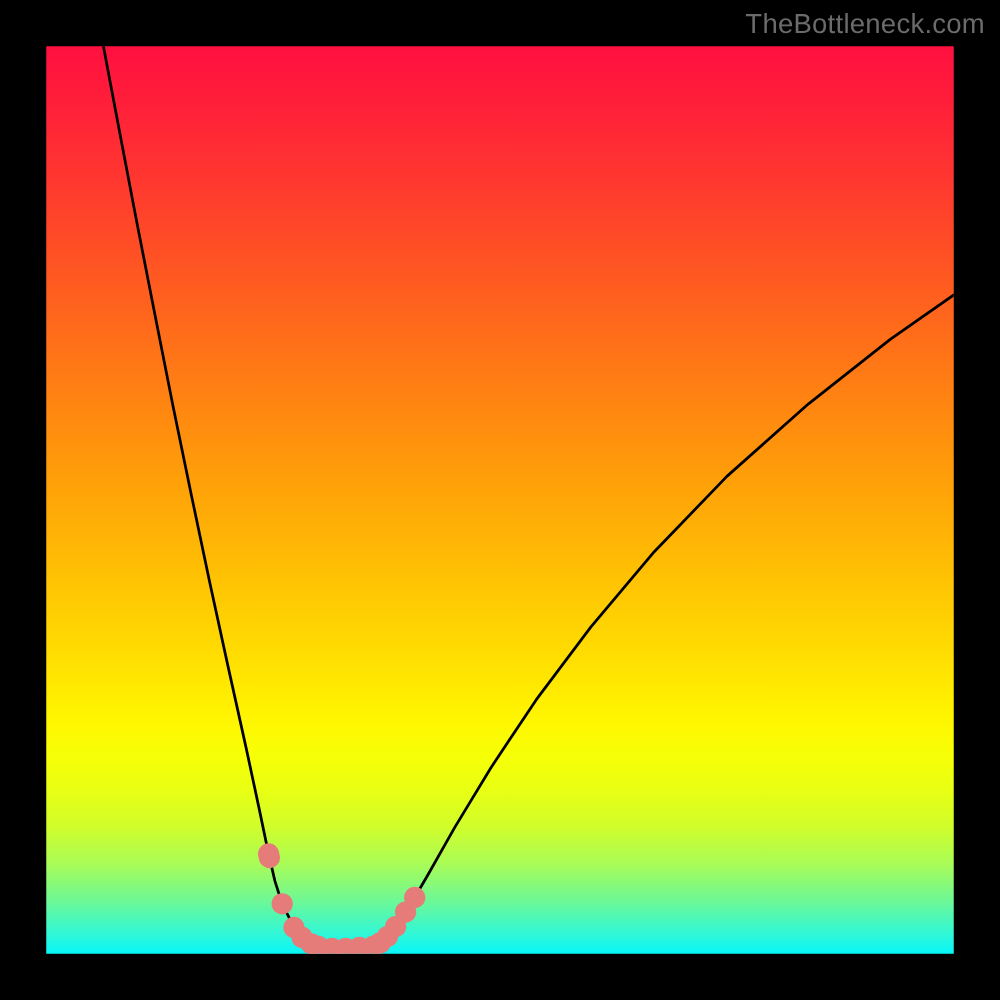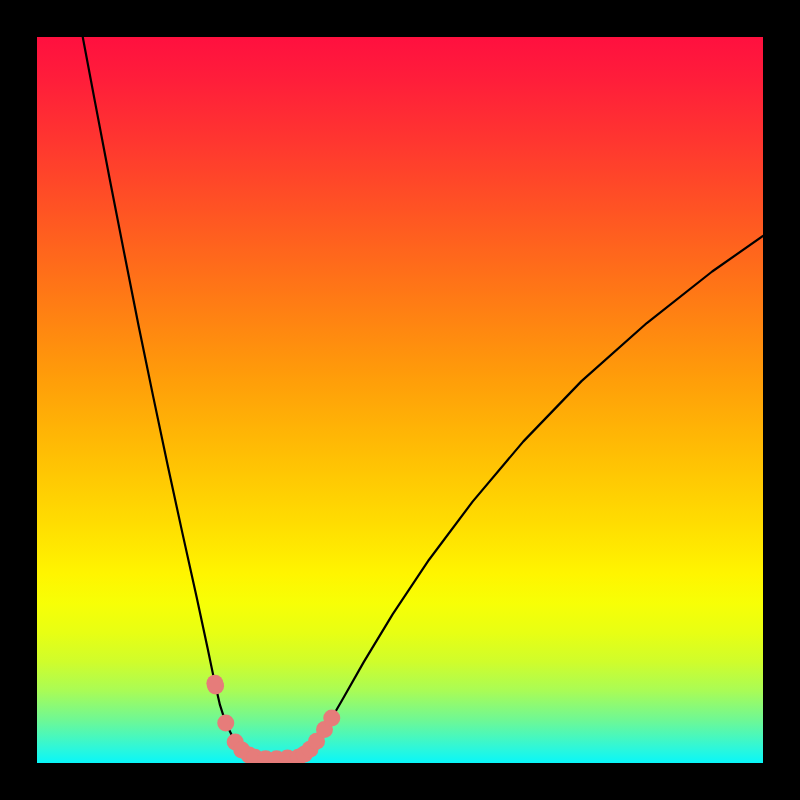--- a/index.html
+++ b/index.html
@@ -56,20 +56,21 @@
     top: 0;
     width: 726px;
     height: 726px;
   }
 </style>
 </head>
 <body>
 
 <div class="chart-container">
 
+  <div class="watermark">TheBottleneck.com</div>
 
   <div class="plot-area">
     <svg class="curves" viewBox="0 0 726 726" preserveAspectRatio="none">
       <g id="curve-group">
           <path d="M 45.74 0.00 L 58.08 65.34 L 72.60 141.57 L 87.12 215.62 L 101.64 288.95 L 116.16 359.37 L 130.68 428.34 L 145.20 495.13 L 159.72 560.47 L 170.61 611.29 L 177.87 646.14 L 178.60 649.04 L 182.95 667.92 L 188.76 686.07 L 198.20 704.95 L 204.73 712.93 L 211.99 718.01 L 217.80 720.19 L 217.80 720.19 L 228.69 721.64 L 239.58 721.64 L 250.47 720.92 L 261.36 720.19 L 261.36 720.19 L 267.17 717.29 L 272.98 712.21 L 279.51 704.22 L 287.50 692.60 L 294.76 680.99 L 304.92 663.56 L 326.70 625.09 L 355.74 577.17 L 392.04 522.72 L 435.60 464.64 L 486.42 404.38 L 544.50 344.12 L 609.84 286.04 L 675.18 234.50 L 726.00 198.92 " fill="none" stroke="#000000" stroke-width="2.2" stroke-linecap="round" stroke-linejoin="round"></path>
         </g>
       <g id="marker-group">
           <circle cx="177.87" cy="646.14" r="8.5" fill="#e67c7a" stroke="#c75a58" stroke-width="0"></circle>
           <circle cx="178.60" cy="649.04" r="8.5" fill="#e67c7a" stroke="#c75a58" stroke-width="0"></circle>
           <circle cx="188.76" cy="686.07" r="8.5" fill="#e67c7a" stroke="#c75a58" stroke-width="0"></circle>

